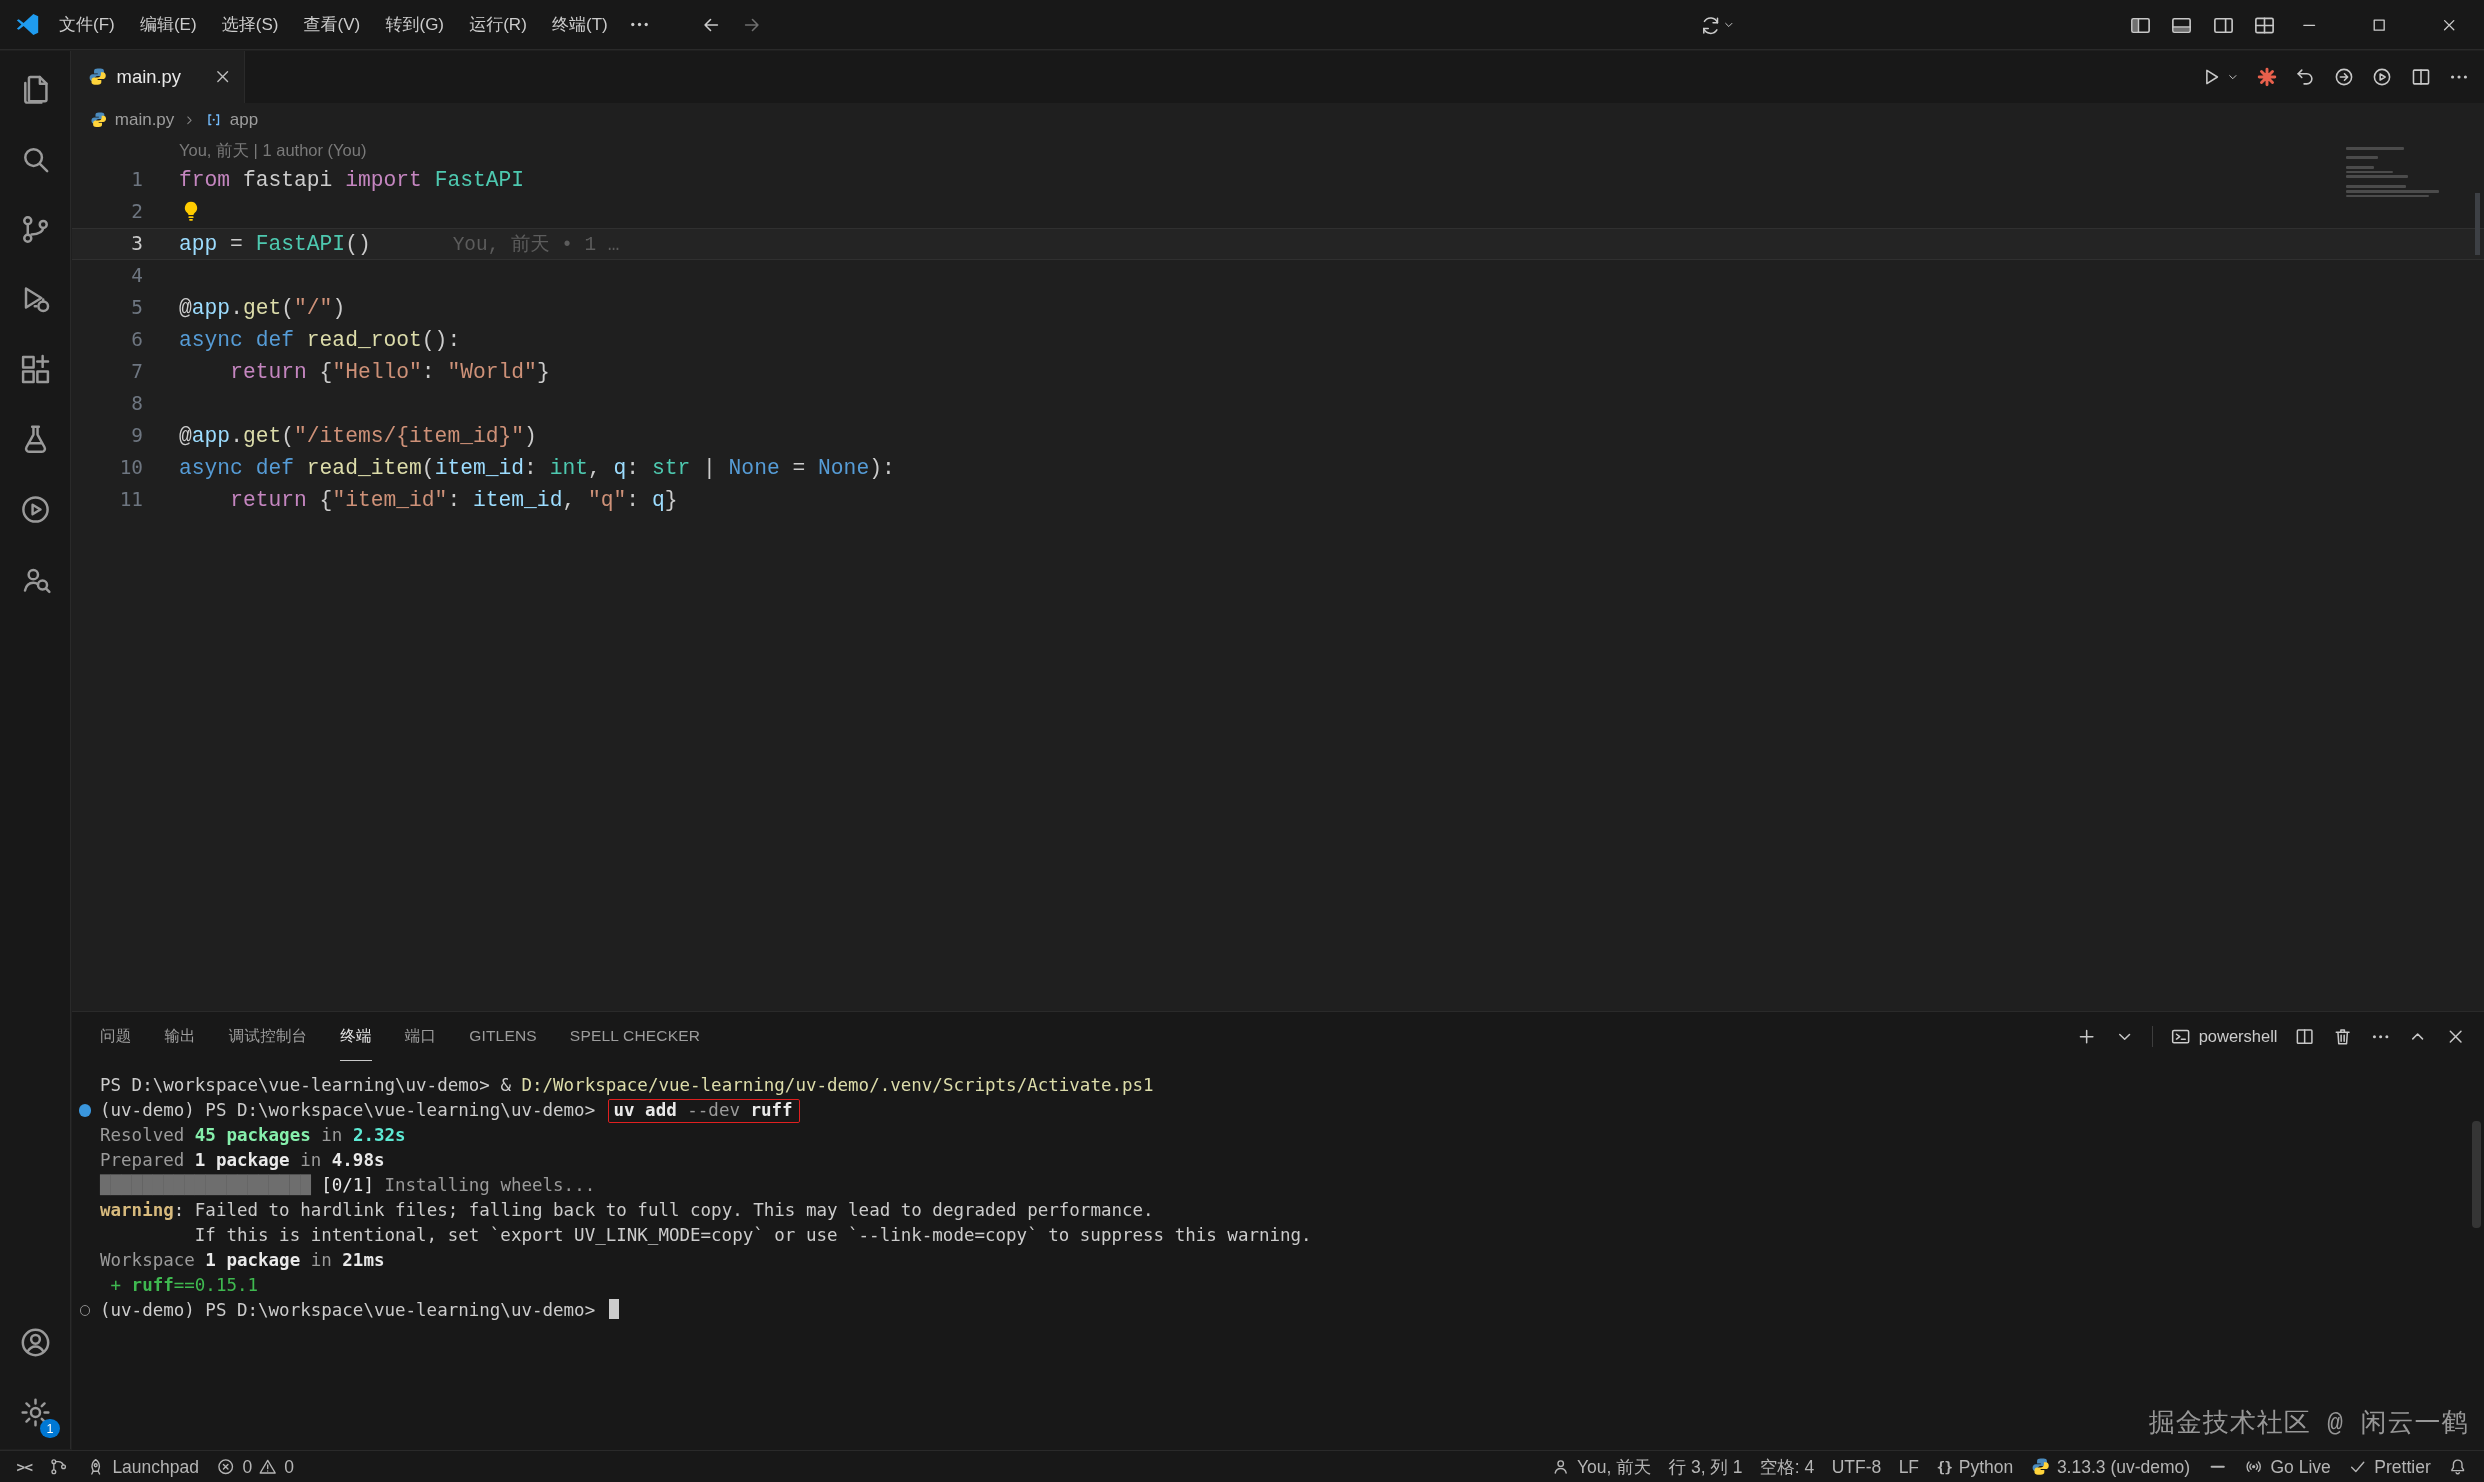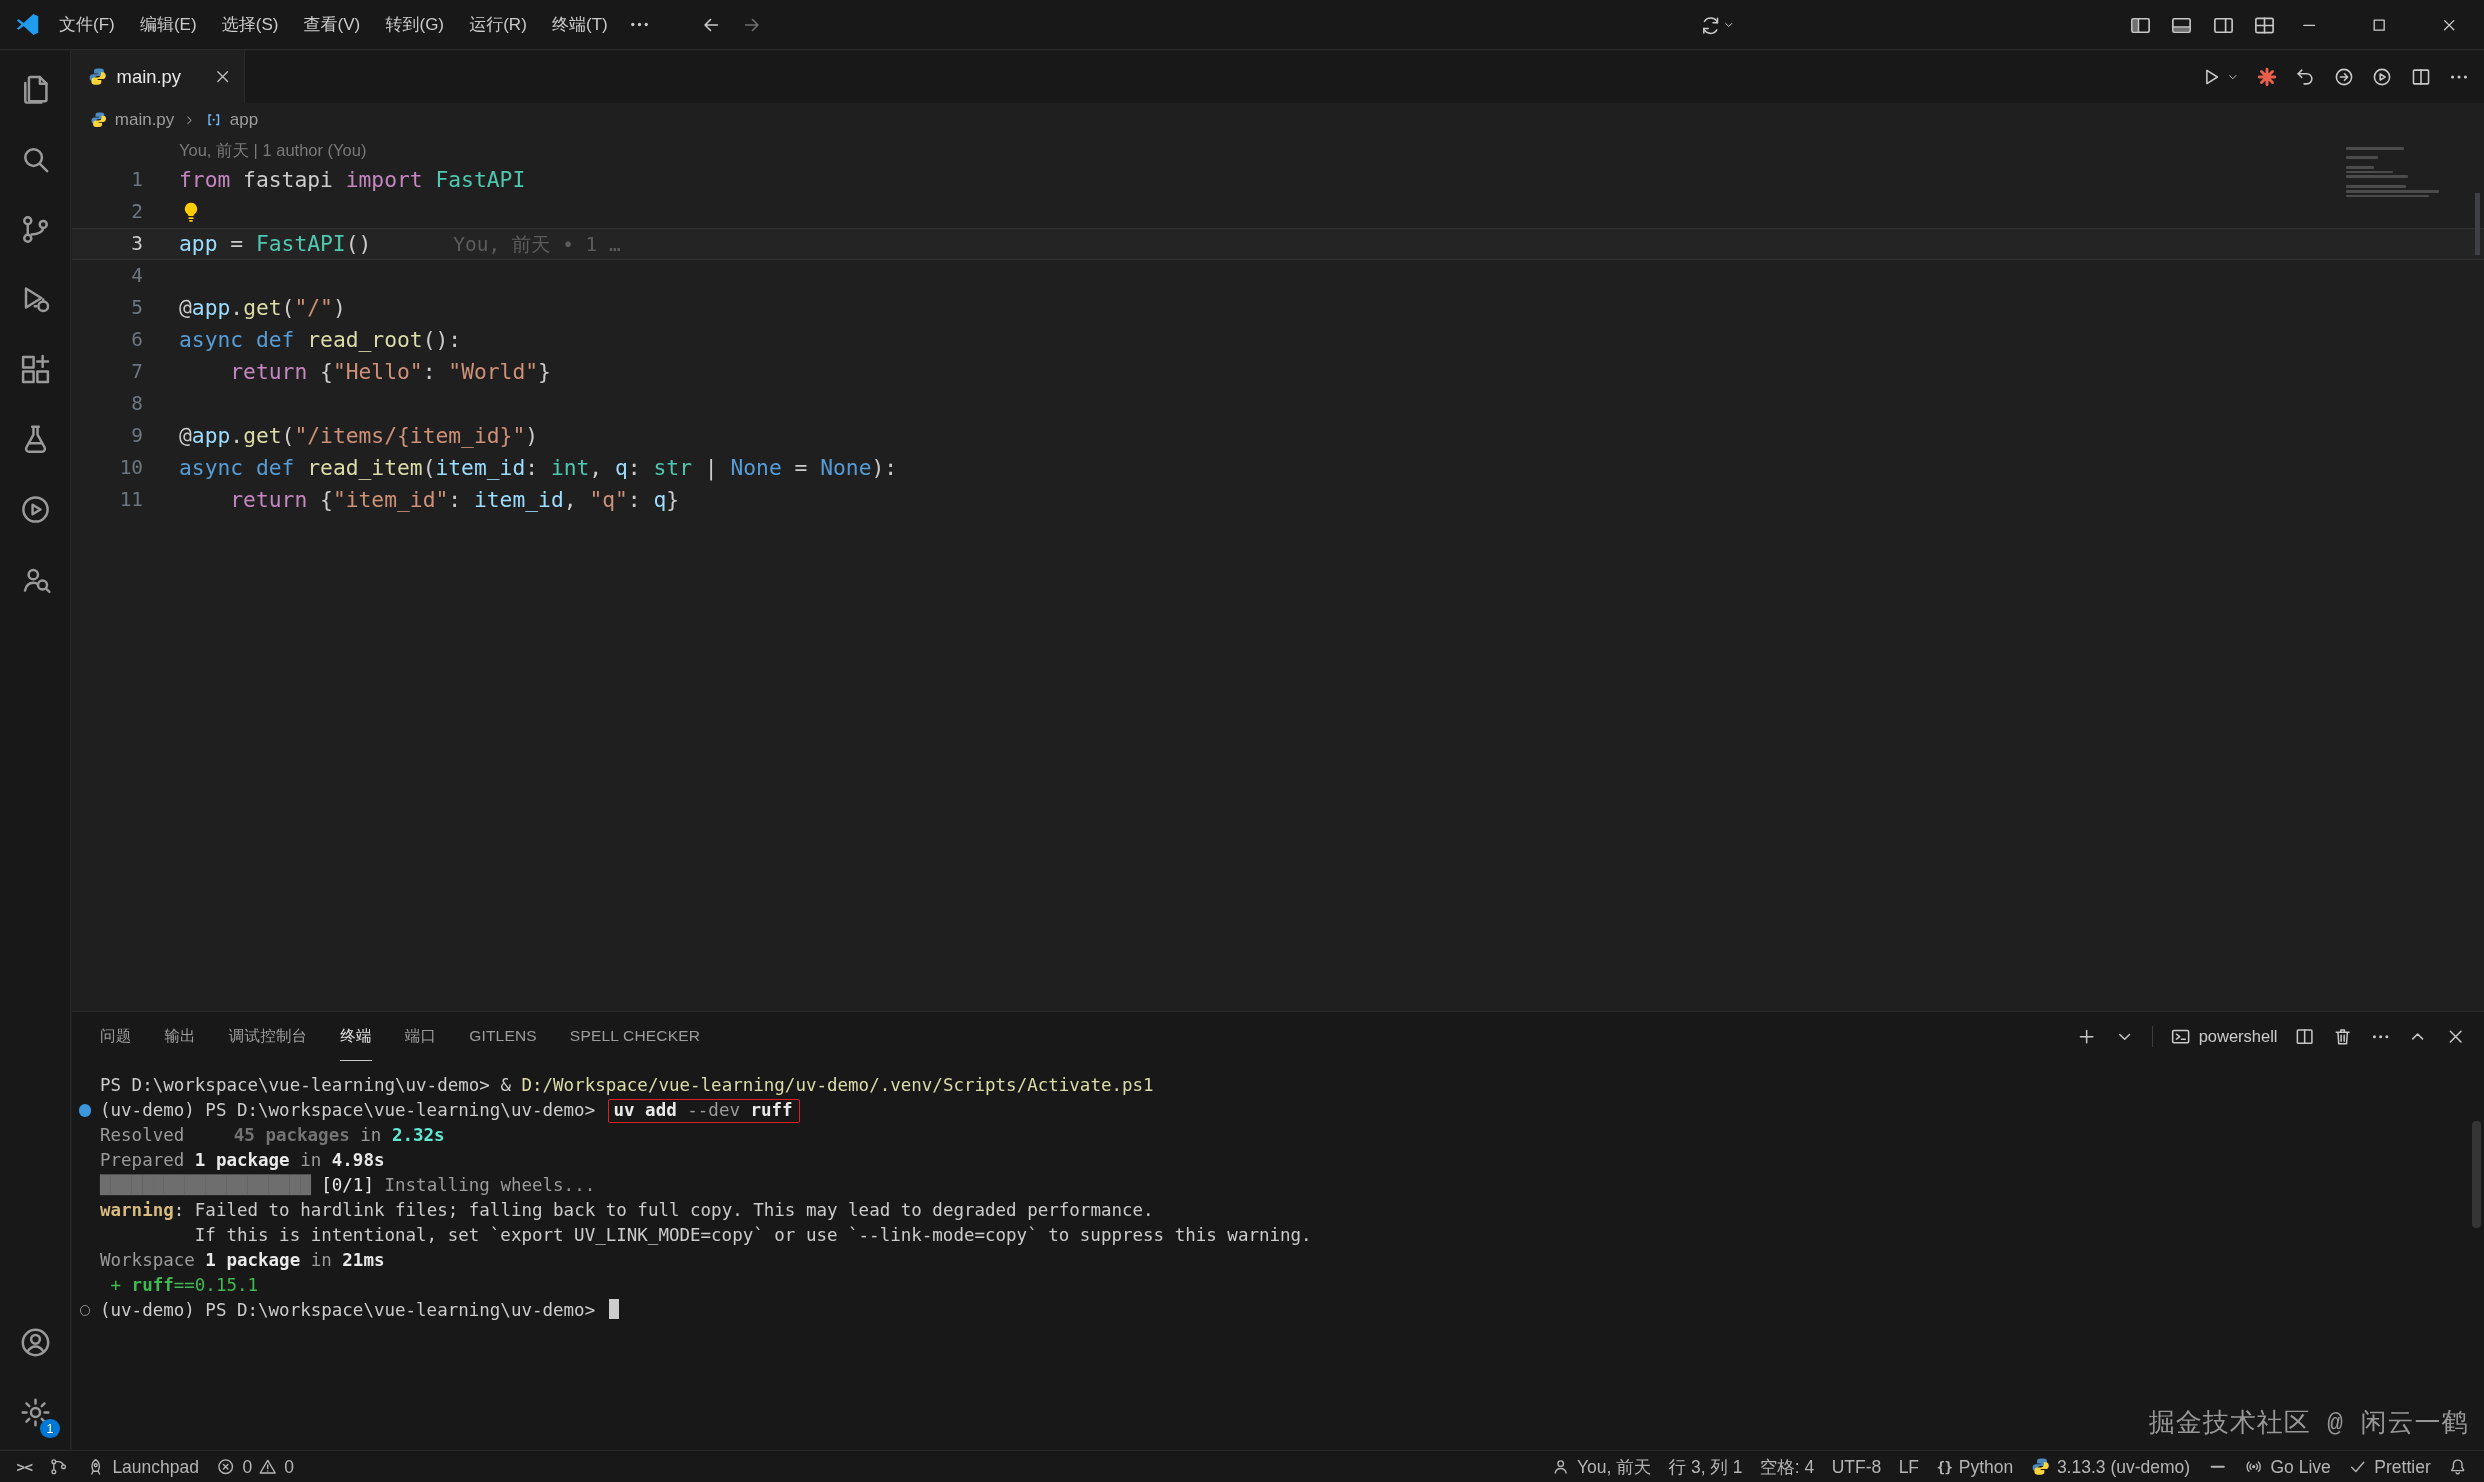--- a/index.html
+++ b/index.html
@@ -47,21 +47,21 @@
   .ea-icon.narrow{width:13.6px;margin-left:-12.6px;}
   .breadcrumb{height:34px;display:flex;align-items:center;gap:7.8px;padding-left:17.5px;font-size:17px;color:#9d9d9d;}
   .bc-icon{width:17.5px;height:17.5px;}
   .bc-chev{width:14.6px;height:14.6px;color:#868686;}
 
   
   .editor{position:absolute;top:86px;left:0;right:0;height:873px;overflow:hidden;}
   .codelens{height:27px;line-height:27px;padding-left:107px;font-size:16.5px;color:#7a7a7a;}
   .code-row{height:32px;display:flex;font-family:"DejaVu Sans Mono","Liberation Mono",monospace;font-size:21.3px;line-height:32px;}
   .line-num{width:71px;flex:none;text-align:right;font-size:19.4px;color:#6e7681;}
-  .line-content{flex:1;padding-left:36px;white-space:pre;}
+  .line-content{flex:1;padding-left:36px;white-space:pre;font-family:Liberation Mono, monospace;}
   .code-row.current{background:#242424;box-shadow:inset 0 1px 0 #303030,inset 0 -1px 0 #303030;}
   .code-row.current .line-num{color:#cacaca;}
   .inline-blame{color:#5c5c5c;margin-left:82px;font-size:19.4px;}
   .bulb{width:24px;height:24px;display:inline-flex;vertical-align:-4.9px;}
   .minimap{position:absolute;top:9.7px;right:41px;width:97px;display:flex;flex-direction:column;gap:1.9px;}
   .mm-bar{height:2.9px;background:#4b4b4b;border-radius:1px;}
   .ruler-mark{position:absolute;right:3.9px;top:56px;width:4.9px;height:62px;background:#3d4045;}
 
   
   .panel{position:absolute;left:0;right:0;top:960px;height:439px;background:#181818;border-top:1px solid #2a2a2a;}
@@ -521,21 +521,21 @@
                   <path d="M6 6l12 12M18 6 6 18"></path>
                 </svg>
               </span>
             </div>
           </div>
       </div>
       <div class="terminal" data-name="terminal">
         <div data-name="terminal-lines">
             <div class="term-line" data-name="terminal-line"><span style="color: rgb(204, 204, 204);">PS D:\workspace\vue-learning\uv-demo&gt; </span><span style="color: rgb(204, 204, 204);">&amp; </span><span style="color: rgb(220, 220, 170);">D:/Workspace/vue-learning/uv-demo/.venv/Scripts/Activate.ps1</span></div>
             <div class="term-line" data-name="terminal-line"><span class="term-dec blue" data-name="terminal-command-decoration" style="background: rgb(58, 150, 221);"></span><span style="color: rgb(204, 204, 204);">(uv-demo) PS D:\workspace\vue-learning\uv-demo&gt; </span><span class="red-box" data-name="annotation-red-box" style="border-color: rgb(224, 32, 32);"><span style="color: rgb(233, 233, 233); font-weight: bold;">uv add </span><span style="color: rgb(155, 155, 155);">--dev </span><span style="color: rgb(233, 233, 233); font-weight: bold;">ruff</span></span></div>
-            <div class="term-line" data-name="terminal-line"><span style="color: rgb(155, 155, 155);">Resolved </span><span style="color: #737373; font-weight: bold; margin-left: 39px;">45 packages </span><span style="color: rgb(155, 155, 155);">in </span><span style="color: #5eead4; font-weight: bold;">2.32s</span></div>
+            <div class="term-line" data-name="terminal-line"><span style="color: rgb(155, 155, 155);">Resolved </span><span style="color: #86efac; font-weight: bold;">45 packages </span><span style="color: rgb(155, 155, 155);">in </span><span style="color: #5eead4; font-weight: bold;">2.32s</span></div>
             <div class="term-line" data-name="terminal-line"><span style="color: rgb(155, 155, 155);">Prepared </span><span style="color: rgb(233, 233, 233); font-weight: bold;">1 package </span><span style="color: rgb(155, 155, 155);">in </span><span style="color: rgb(233, 233, 233); font-weight: bold;">4.98s</span></div>
             <div class="term-line" data-name="terminal-line"><span style="color: rgb(110, 110, 110);">████████████████████ </span><span style="color: rgb(233, 233, 233);">[0/1] </span><span style="color: rgb(155, 155, 155);">Installing wheels...</span></div>
             <div class="term-line" data-name="terminal-line"><span style="color: rgb(215, 186, 125); font-weight: bold;">warning</span><span style="color: rgb(204, 204, 204);">: Failed to hardlink files; falling back to full copy. This may lead to degraded performance.</span></div>
             <div class="term-line" data-name="terminal-line"><span style="color: rgb(204, 204, 204);">         If this is intentional, set `export UV_LINK_MODE=copy` or use `--link-mode=copy` to suppress this warning.</span></div>
             <div class="term-line" data-name="terminal-line"><span style="color: rgb(155, 155, 155);">Workspace </span><span style="color: rgb(233, 233, 233); font-weight: bold;">1 package </span><span style="color: rgb(155, 155, 155);">in </span><span style="color: rgb(233, 233, 233); font-weight: bold; text-align: right;">21ms</span></div>
             <div class="term-line" data-name="terminal-line"><span style="color: rgb(63, 185, 80);"> + </span><span style="color: rgb(63, 185, 80); font-weight: bold;">ruff</span><span style="color: rgb(63, 185, 80);">==0.15.1</span></div>
             <div class="term-line" data-name="terminal-line"><span class="term-dec hollow" data-name="terminal-command-decoration"></span><span style="color: rgb(204, 204, 204);">(uv-demo) PS D:\workspace\vue-learning\uv-demo&gt; </span><span class="cursor-block" data-name="terminal-cursor"></span></div>
           </div>
         <div class="term-scroll" data-name="terminal-scrollbar"></div>
       </div>

